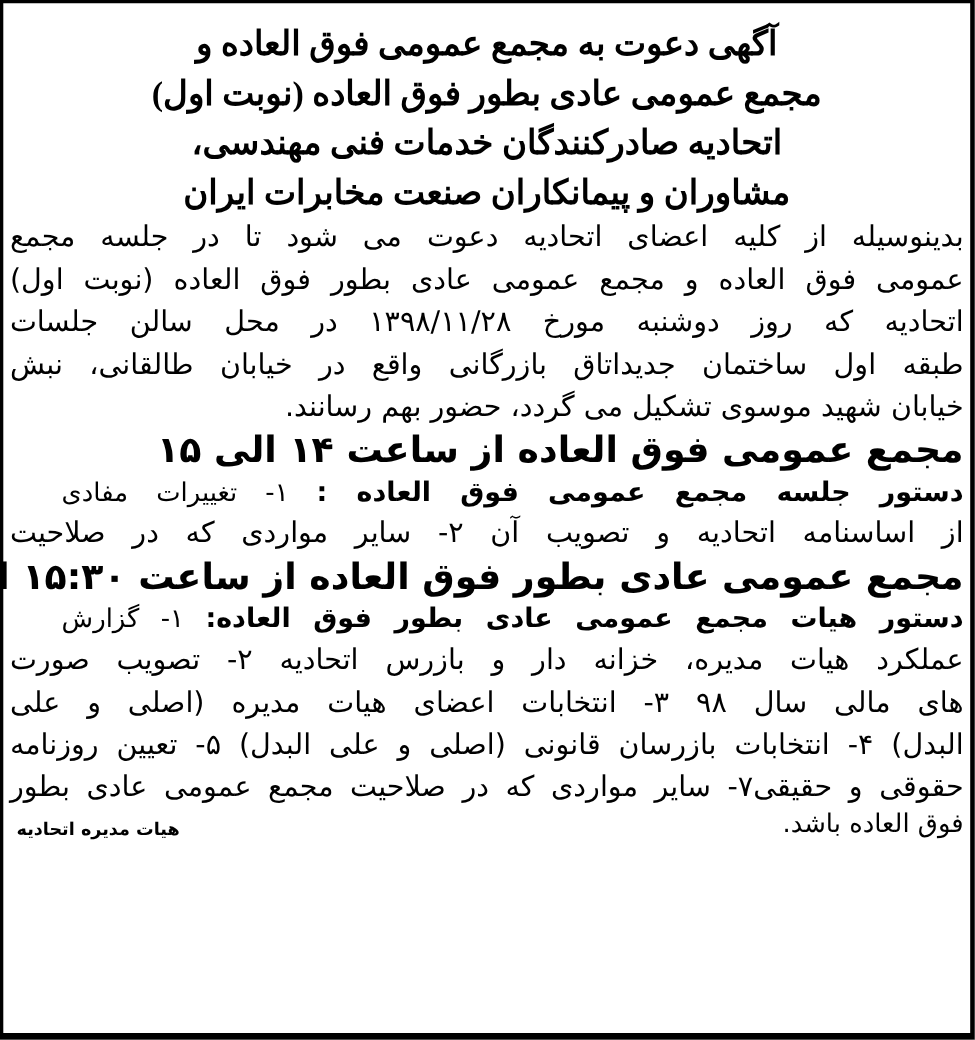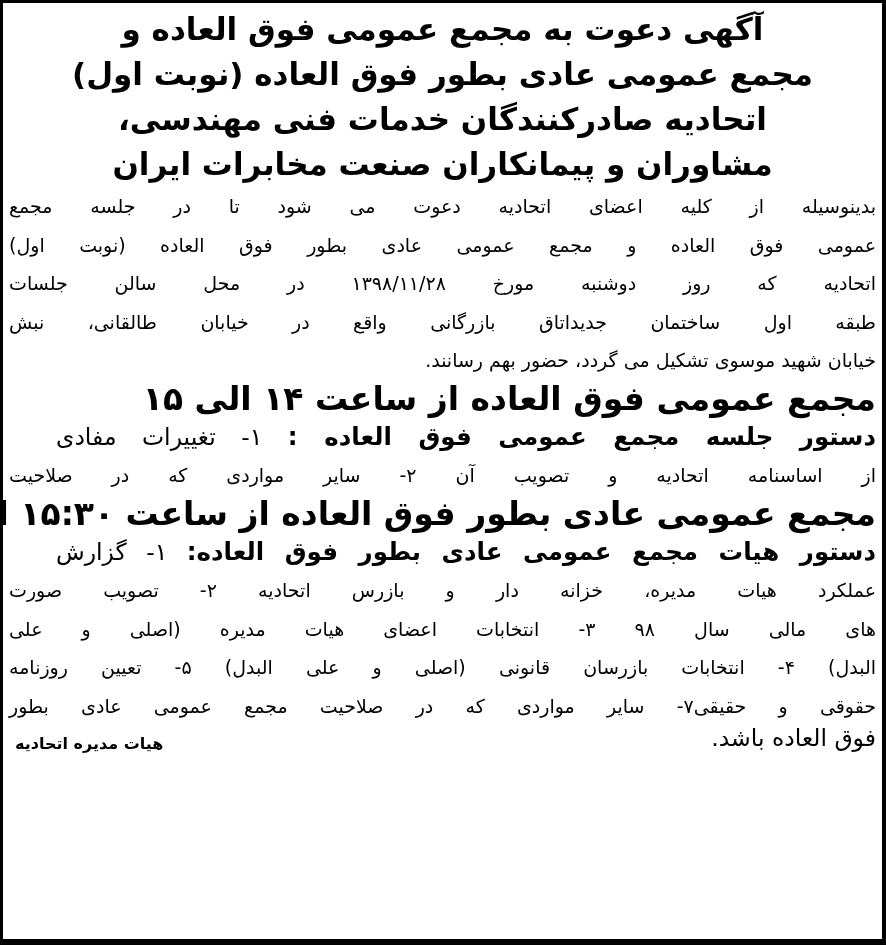--- a/index.html
+++ b/index.html
@@ -12,23 +12,23 @@
     }
     .doc {
       direction:rtl; text-align:center;
       font-family:"DejaVu Sans", sans-serif; color:#000;
       padding:0 6px 0 6px;
     }
     .title-line {
       font-weight:bold; font-size:31px; line-height:45px; height:45px;
       white-space:nowrap; letter-spacing:-0.5px;
     }
-    .title { padding-top:4px; }
+    .title { padding-top:14px;font-family:Liberation Serif, serif; }
     .body-line {
-      font-size:19px; line-height:38.5px; height:38.5px; white-space:nowrap;
+      font-size:26px; line-height:38.5px; height:38.5px; white-space:nowrap;
       text-align:justify; text-align-last:justify;
     }
     .body-line.last { text-align-last:right; }
     .heading-line {
       font-weight:bold; font-size:33px; line-height:38px; height:38px; white-space:nowrap;
       text-align:right;
     }
     .agenda-line {
       font-size:23.5px; line-height:38.5px; height:38.5px; white-space:nowrap;
       text-align:justify; text-align-last:justify;margin-left:47px;

